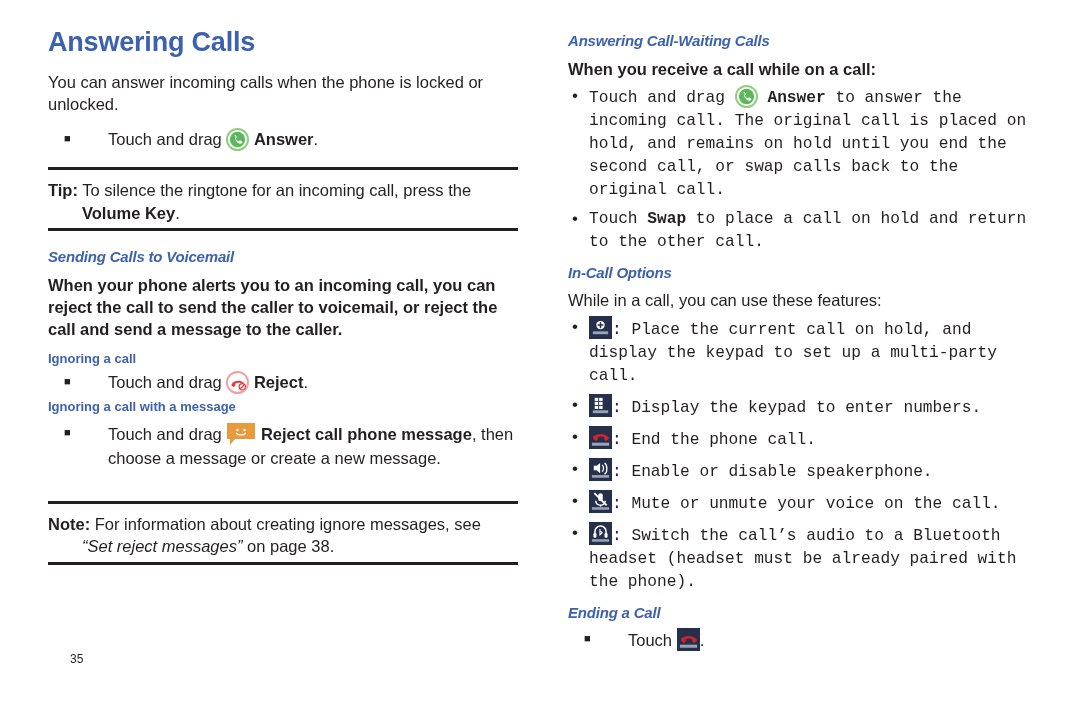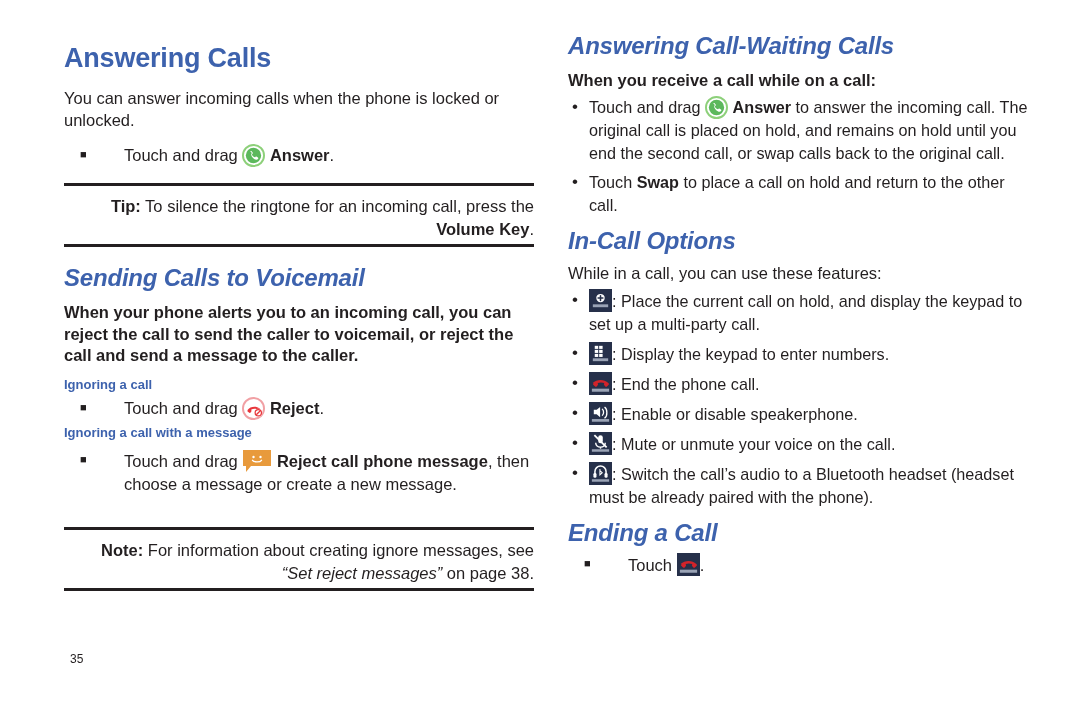--- a/index.html
+++ b/index.html
@@ -18,34 +18,34 @@
     position: relative;
     width: 1080px;
     height: 720px;
     background: #ffffff;
   }
   .col {
     position: absolute;
     top: 0;
     width: 470px;
   }
-  .col-left  { left: 64px; margin-top: 16px; }
+  .col-left  { left: 48px; }
   .col-right { left: 568px; }
 
   
   h1.h-main {
     font-size: 27px;
     font-weight: bold;
     color: #3d62ad;
     margin: 0 0 14px 0;
     letter-spacing: -0.2px;
     line-height: 1.1;
   }
   h2.h-sub {
-    font-size: 24px;
+    font-size: 15px;
     font-weight: bold;
     font-style: italic;
     color: #3d62ad;
     margin: 0 0 10px 0;
     letter-spacing: -0.2px;
     line-height: 1.15;
   }
   h3.h-minor {
     font-size: 13px;
     font-weight: bold;
@@ -85,40 +85,39 @@
     font-size: 16.2px;
     line-height: 1.42;
     margin: 0 0 4px 0;
     padding-left: 4px;
   }
   .rd-mark {
     flex: 0 0 17px;
     font-size: 17px;
     line-height: 1.3;
   }
-  .rd-text { flex: 1 1 auto; }
+  .rd-text { flex: 1 1 auto; font-family: Liberation Mono, monospace; }
 
   b { font-weight: bold; }
   i { }
 
   
   .rule {
     border: 0;
     border-top: 3px solid #231f20;
     margin: 0;
     height: 0;
   }
   .callout {
     padding: 9px 0 4px 0;
   }
   .callout p {
     font-size: 16.5px;
     line-height: 1.35;
     margin: 0;
-    text-align: right;
   }
   .callout .cont {
     display: block;
     padding-left: 34px;
   }
 
   
   .icon {
     display: inline-block;
     vertical-align: -5px;

